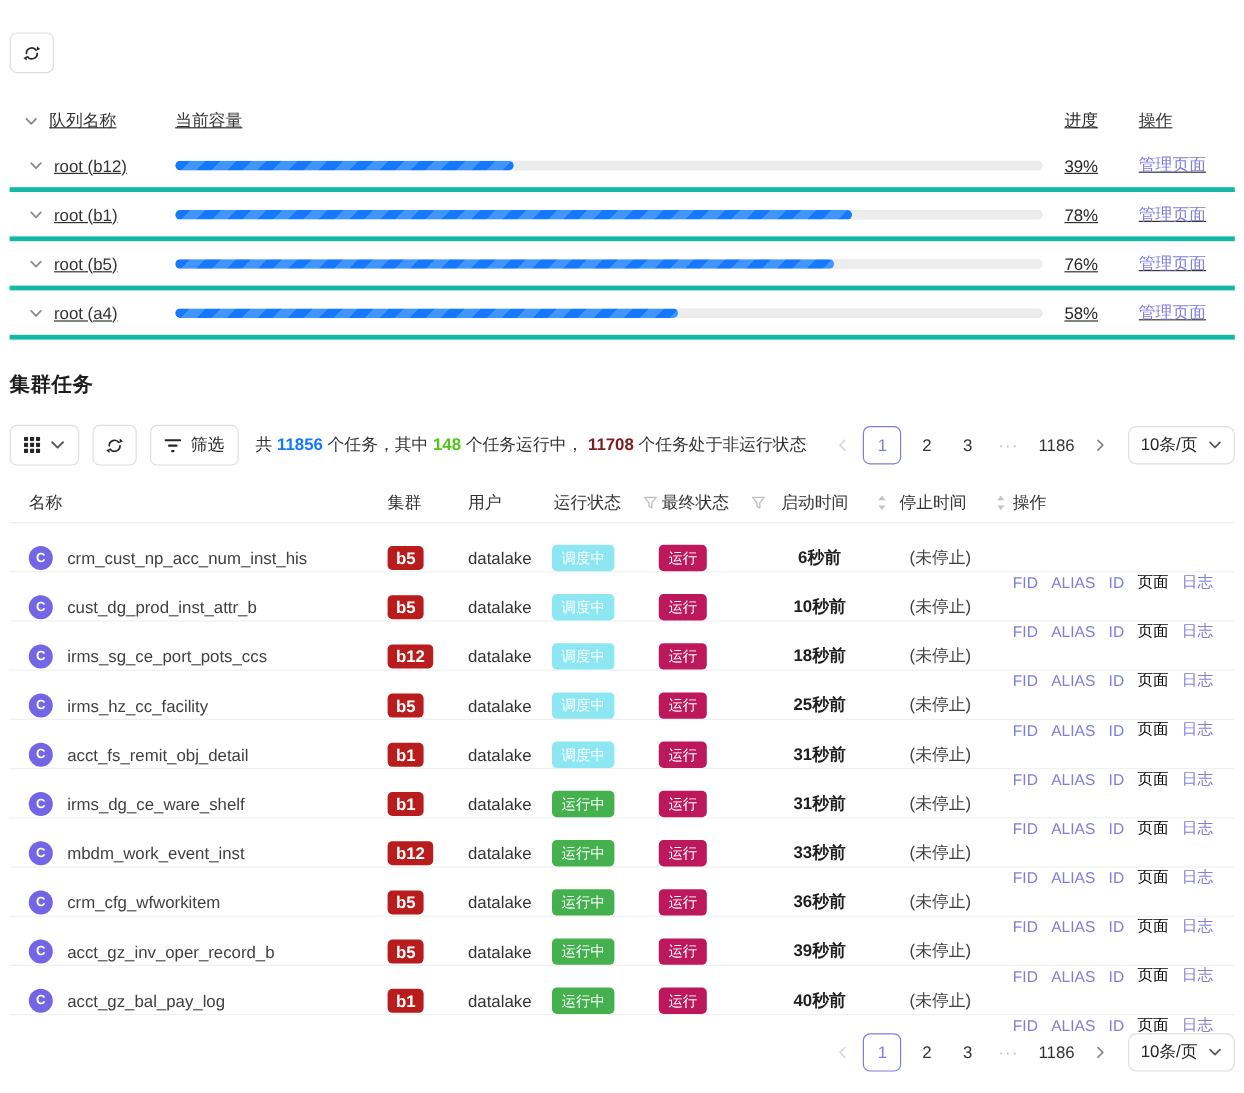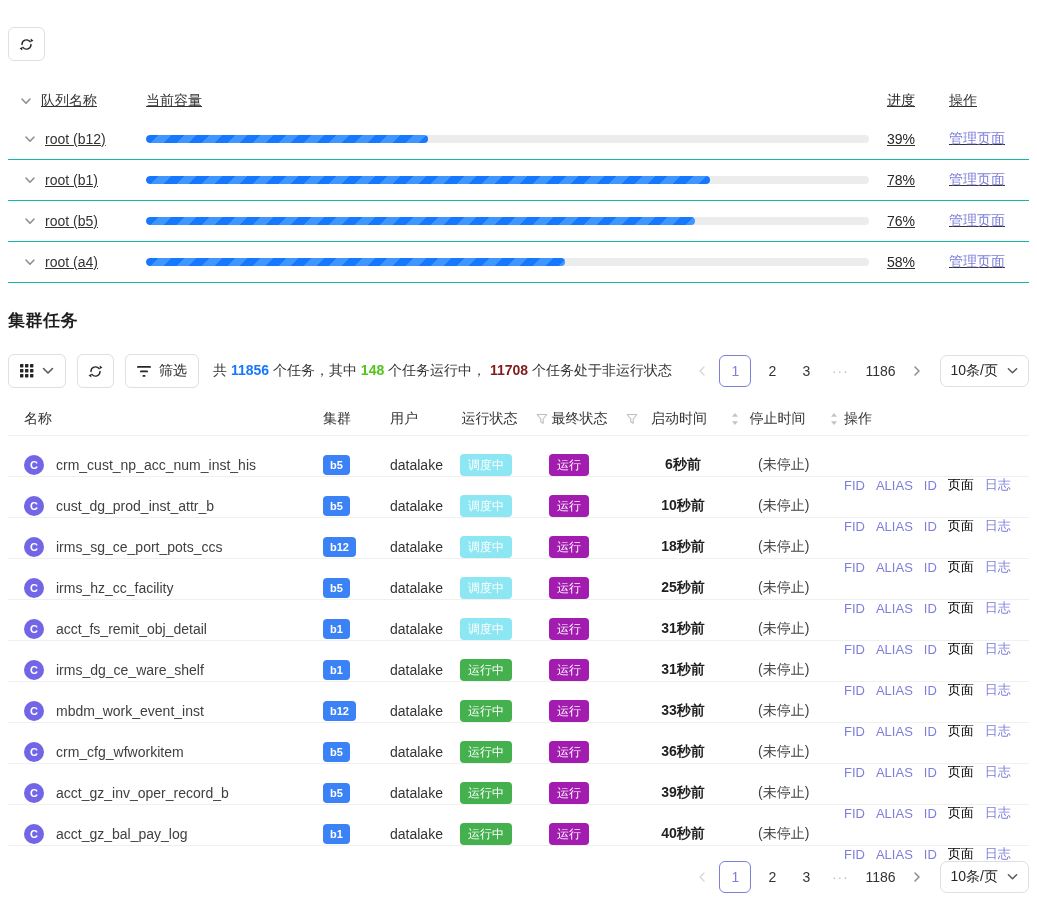--- a/index.html
+++ b/index.html
@@ -22,21 +22,21 @@
   }
   .icon { display: inline-flex; align-items: center; justify-content: center; }
 
   
   .res-table { margin-top: 22px; text-decoration: underline; }
   .res-header, .res-row {
     display: grid; grid-template-columns: 138px 731px 60px 1fr;
     align-items: center;
   }
   .res-header { height: 36px; font-weight: 500; color: #333; }
-  .res-row { height: 41px; border-bottom: 1px solid #14b8a6; }
+  .res-row { height: 41px; border-bottom: 4px solid #14b8a6; }
   .name-cell { display: flex; align-items: center; gap: 9px; padding-left: 12px; }
   .res-row .name-cell { padding-left: 16px; }
   .bar-cell { padding-right: 8px; }
   .bar { height: 8px; background: #ececec; border-radius: 100px; position: relative; overflow: hidden; }
   .bar-fill {
     position: absolute; left: 0; top: 0; bottom: 0; border-radius: 100px;
     background: repeating-linear-gradient(135deg, #1677ff 0 9px, #4096ff 9px 18px);
   }
   .pct { padding-left: 10px; color: #262626; }
   .res-ops { padding-left: 12px; }
@@ -80,30 +80,30 @@
   .task-row { height: 41px; border-bottom: 1px solid #f0f0f0; }
   .tname { display: flex; align-items: center; gap: 12px; padding-left: 16px; }
   .hname { padding-left: 16px; }
   .avatar {
     width: 20px; height: 20px; border-radius: 50%; background: #7265e6; color: #fff;
     font-size: 11px; font-weight: 700; display: inline-flex; align-items: center;
     justify-content: center; flex: 0 0 20px;
   }
   .task-name { color: #404040; }
   .cluster-badge {
-    display: inline-block; background: #3b82f6; color: #fff; font-size: 11px;
+    display: inline-block; background: #b91c1c; color: #fff; font-size: 14px;
     font-weight: 700; border-radius: 4px; padding: 2px 7px; line-height: 16px;
   }
   .status-badge {
     display: inline-block; color: #fff; font-size: 12px; border-radius: 4px;
     padding: 3px 8px; line-height: 16px;
   }
   .badge-pale  { background: #8ce7f3; }
   .badge-green { background: #44b04e; }
-  .badge-cyan  { background: #a21caf; }
+  .badge-cyan  { background: #be185d; }
   .h-start { padding-left: 10px; }
   .h-stop  { padding-left: 9px; }
   .c-start { text-align: center; font-weight: 700; color: #1f1f1f; padding-right: 14px; }
   .c-stop  { padding-left: 18px; color: #404040; }
   .h-ops, .c-ops { padding-left: 6px; }
   .c-ops { display: flex; gap: 11px; font-size: 13px; align-items: center; margin-top: 40px; }
   .op-link { color: #7e7edb; text-decoration: none; cursor: pointer; }
   .op-disabled { color: #000000; cursor: default; }
 
   .bottom-bar { display: flex; margin-top: 15px; }

